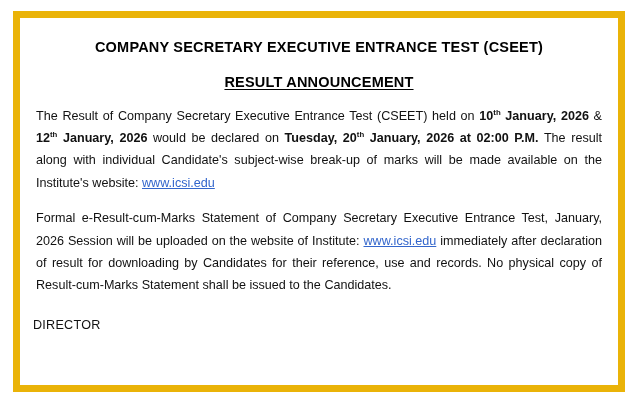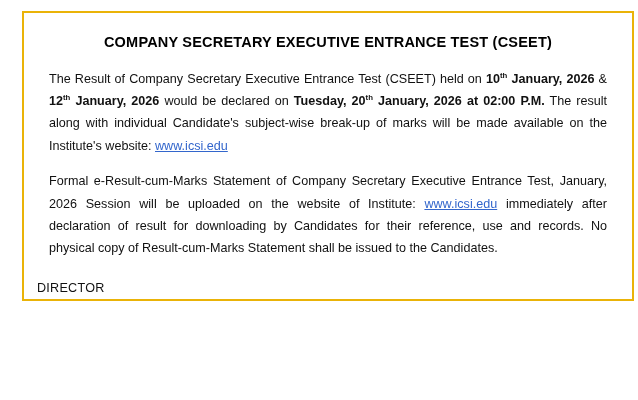--- a/index.html
+++ b/index.html
@@ -9,26 +9,26 @@
   }
   body {
     width: 638px;
     height: 400px;
     overflow: hidden;
     font-family: "Liberation Sans", sans-serif;
   }
 
   #page {
     position: absolute;
-    left: 22px;
+    left: 13px;
     top: 11px;
     width: 612px;
-    height: 290px;
+    height: 381px;
     box-sizing: border-box;
-    border: 2px solid #eab308;
+    border: 7px solid #eab308;
     background: #ffffff;
   }
 
   #page-inner {
     padding: 19px 13px 0 13px;
   }
 
   .title-block {
     text-align: center;
     font-weight: bold;
@@ -51,21 +51,21 @@
     text-decoration: underline;
     text-underline-offset: 2px;
   }
 
   .para {
     text-align: justify;
     text-justify: inter-word;
     font-size: 12.6px;
     color: #111111;
     line-height: 1.78;
-    margin: 12px;
+    margin: 3px;
   }
   #para-1 { margin-top: 15px; }
   #para-2 { margin-top: 13px; }
 
   .para b { font-weight: bold; }
   .para sup {
     font-size: 0.62em;
     vertical-align: super;
     line-height: 0;
   }
@@ -88,20 +88,23 @@
 </head>
 <body>
 
 <div id="page">
   <div id="page-inner">
 
     <div class="title-block">
       <span class="title-line">COMPANY SECRETARY EXECUTIVE ENTRANCE TEST (CSEET)</span>
     </div>
 
+    <div class="result-heading">
+      <span>RESULT ANNOUNCEMENT</span>
+    </div>
 
     <p class="para" id="para-1"><span>The Result of Company Secretary Executive Entrance Test (CSEET) held on </span><b><span>10</span><sup>th</sup><span> January, 2026</span></b><span> &amp; </span><b><span>12</span><sup>th</sup><span> January, 2026</span></b><span> would be declared on </span><b><span>Tuesday, 20</span><sup>th</sup><span> January, 2026 at 02:00 P.M.</span></b><span> The result along with individual Candidate's subject-wise break-up of marks will be made available on the Institute's website: </span><a class="weblink" href="#">www.icsi.edu</a></p>
 
     <p class="para" id="para-2"><span>Formal e-Result-cum-Marks Statement of Company Secretary Executive Entrance Test, January, 2026 Session will be uploaded on the website of Institute: </span><a class="weblink" href="#">www.icsi.edu</a><span> immediately after declaration of result for downloading by Candidates for their reference, use and records. No physical copy of Result-cum-Marks Statement shall be issued to the Candidates.</span></p>
 
     <div class="signature">
       <div>DIRECTOR</div>
     </div>
 
   </div>

